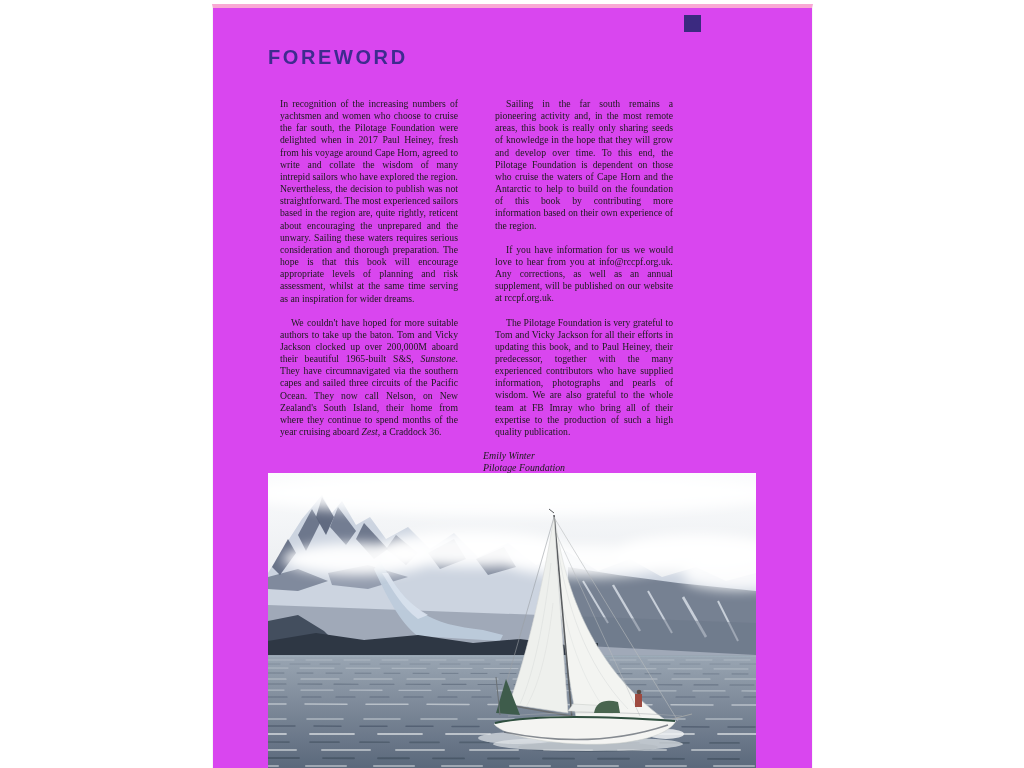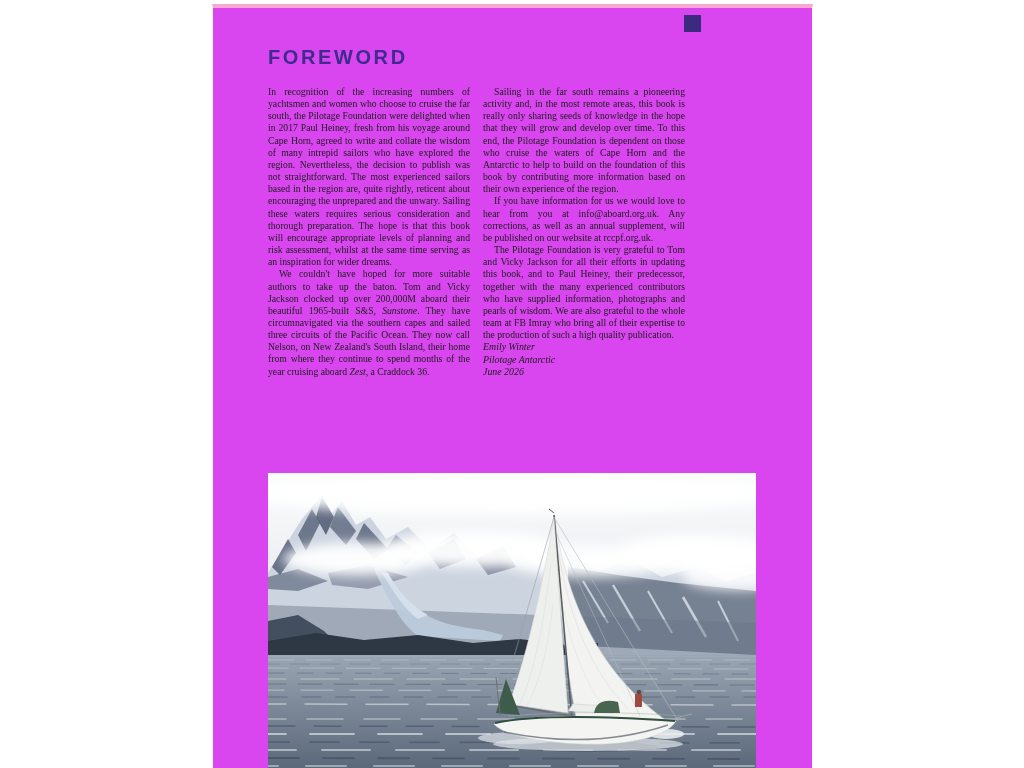--- a/index.html
+++ b/index.html
@@ -22,21 +22,21 @@
     position:absolute;left:55px;top:38px;margin:0;
     font-family:"Liberation Sans",sans-serif;
     font-size:20px;font-weight:700;letter-spacing:2.6px;color:#3f2b8f;
   }
   .columns{
     position:absolute;left:55px;top:78px;width:418px;
     display:flex;gap:13px;
   }
   .col{width:202px;}
   .para{
-    margin:0;font-size:9.7px;line-height:12.15px;
+    margin:12px;font-size:9.7px;line-height:12.15px;
     text-align:justify;color:#1b1b1b;
   }
   .indent{text-indent:11px;}
   .boat-name{font-style:italic;}
   .signature{
     text-align:left;font-style:italic;
     font-size:9.9px;line-height:12.3px;color:#1b1b1b;
   }
   .photo{
     position:absolute;left:55px;top:465px;width:488px;height:298px;
@@ -53,25 +53,25 @@
 
   <h1 class="title">FOREWORD</h1>
 
   <div class="columns">
     <div class="col">
       <p class="para">In recognition of the increasing numbers of yachtsmen and women who choose to cruise the far south, the Pilotage Foundation were delighted when in 2017 Paul Heiney, fresh from his voyage around Cape Horn, agreed to write and collate the wisdom of many intrepid sailors who have explored the region. Nevertheless, the decision to publish was not straightforward. The most experienced sailors based in the region are, quite rightly, reticent about encouraging the unprepared and the unwary. Sailing these waters requires serious consideration and thorough preparation. The hope is that this book will encourage appropriate levels of planning and risk assessment, whilst at the same time serving as an inspiration for wider dreams.</p>
       <p class="para indent"><span>We couldn't have hoped for more suitable authors to take up the baton. Tom and Vicky Jackson clocked up over 200,000M aboard their beautiful 1965-built S&amp;S, </span><span class="boat-name">Sunstone</span><span>. They have circumnavigated via the southern capes and sailed three circuits of the Pacific Ocean. They now call Nelson, on New Zealand's South Island, their home from where they continue to spend months of the year cruising aboard </span><span class="boat-name">Zest</span><span>, a Craddock 36.</span></p>
     </div>
     <div class="col">
       <p class="para indent">Sailing in the far south remains a pioneering activity and, in the most remote areas, this book is really only sharing seeds of knowledge in the hope that they will grow and develop over time. To this end, the Pilotage Foundation is dependent on those who cruise the waters of Cape Horn and the Antarctic to help to build on the foundation of this book by contributing more information based on their own experience of the region.</p>
-      <p class="para indent">If you have information for us we would love to hear from you at info@aboard.org.uk. Any corrections, as well as an annual supplement, will be published on our website at rccpf.org.uk.</p>
+      <p class="para indent">If you have information for us we would love to hear from you at info@rccpf.org.uk. Any corrections, as well as an annual supplement, will be published on our website at rccpf.org.uk.</p>
       <p class="para indent">The Pilotage Foundation is very grateful to Tom and Vicky Jackson for all their efforts in updating this book, and to Paul Heiney, their predecessor, together with the many experienced contributors who have supplied information, photographs and pearls of wisdom. We are also grateful to the whole team at FB Imray who bring all of their expertise to the production of such a high quality publication.</p>
       <div class="signature">
         <div>Emily Winter</div>
-        <div>Pilotage Antarctic</div>
+        <div>Pilotage Foundation</div>
         <div>June 2026</div>
       </div>
     </div>
   </div>
 
   <div class="photo">
     <svg viewBox="0 0 488 298" width="488" height="298" xmlns="http://www.w3.org/2000/svg">
       <defs>
         <linearGradient id="skyg" x1="0" y1="0" x2="0" y2="1">
           <stop offset="0" stop-color="#fbfcfd"></stop>

